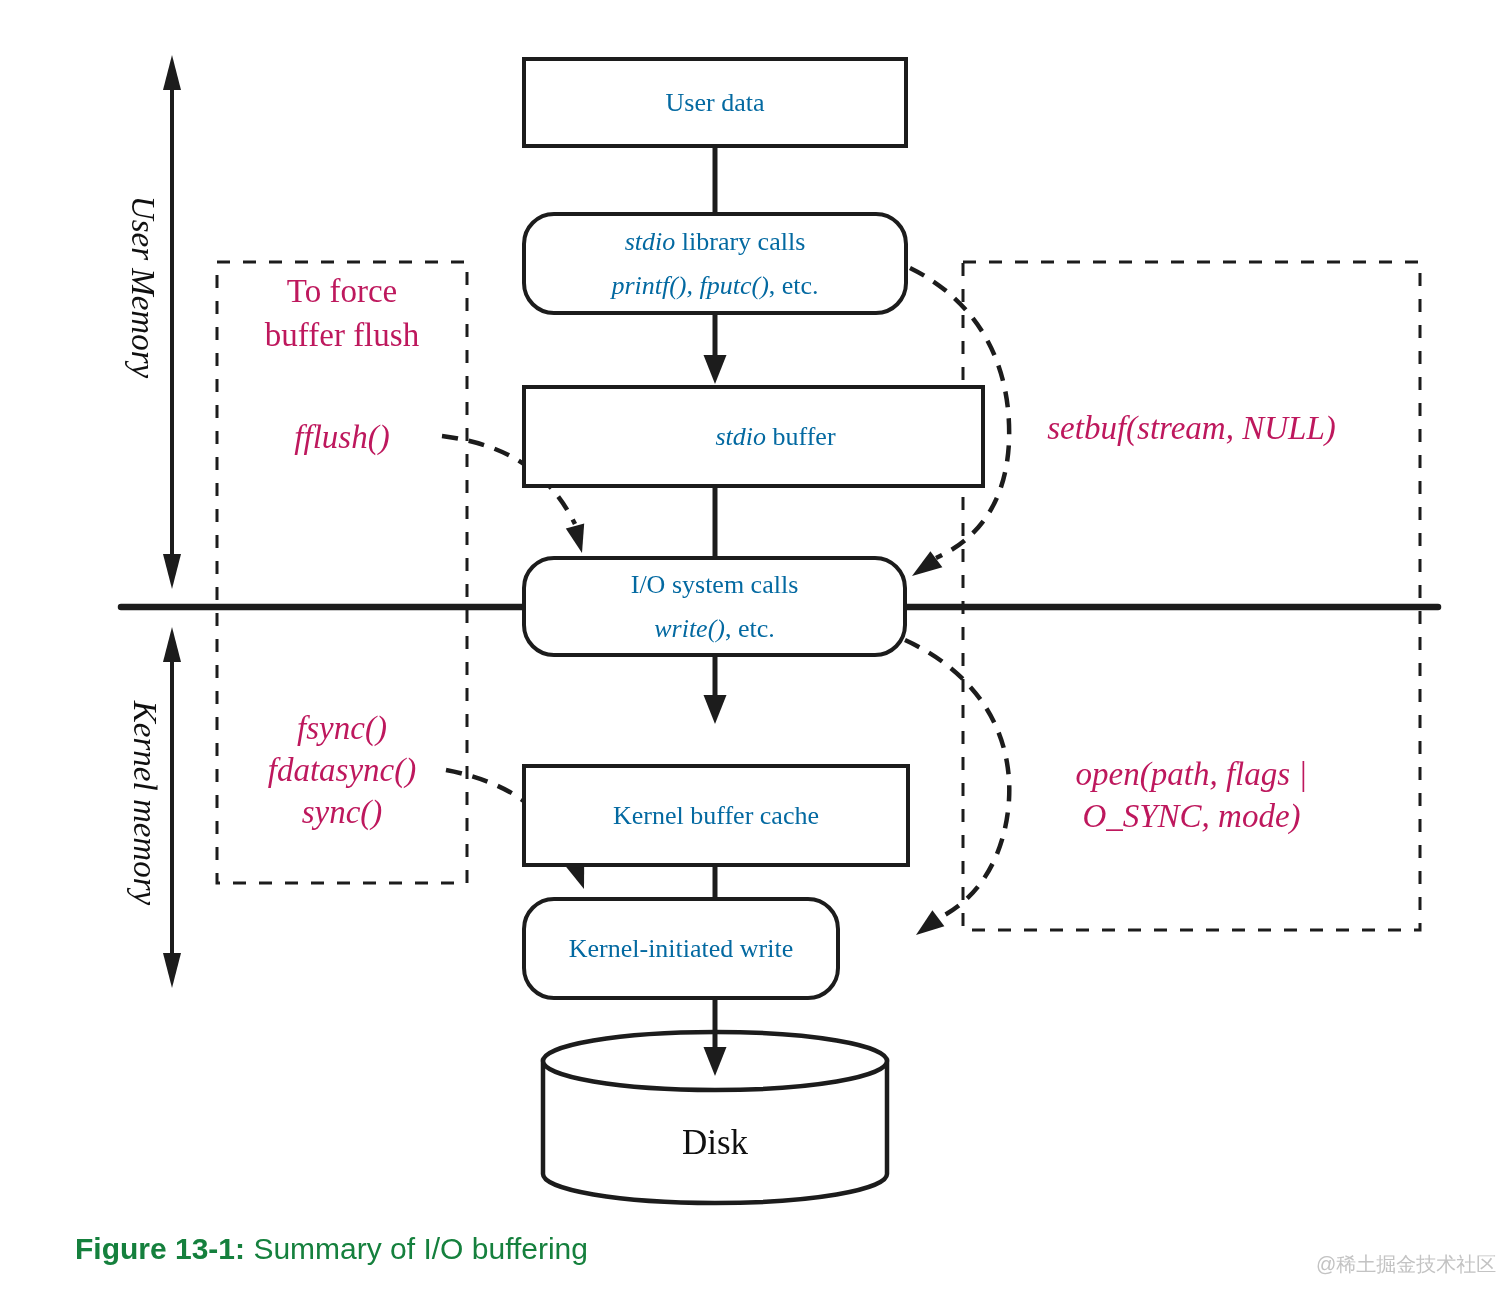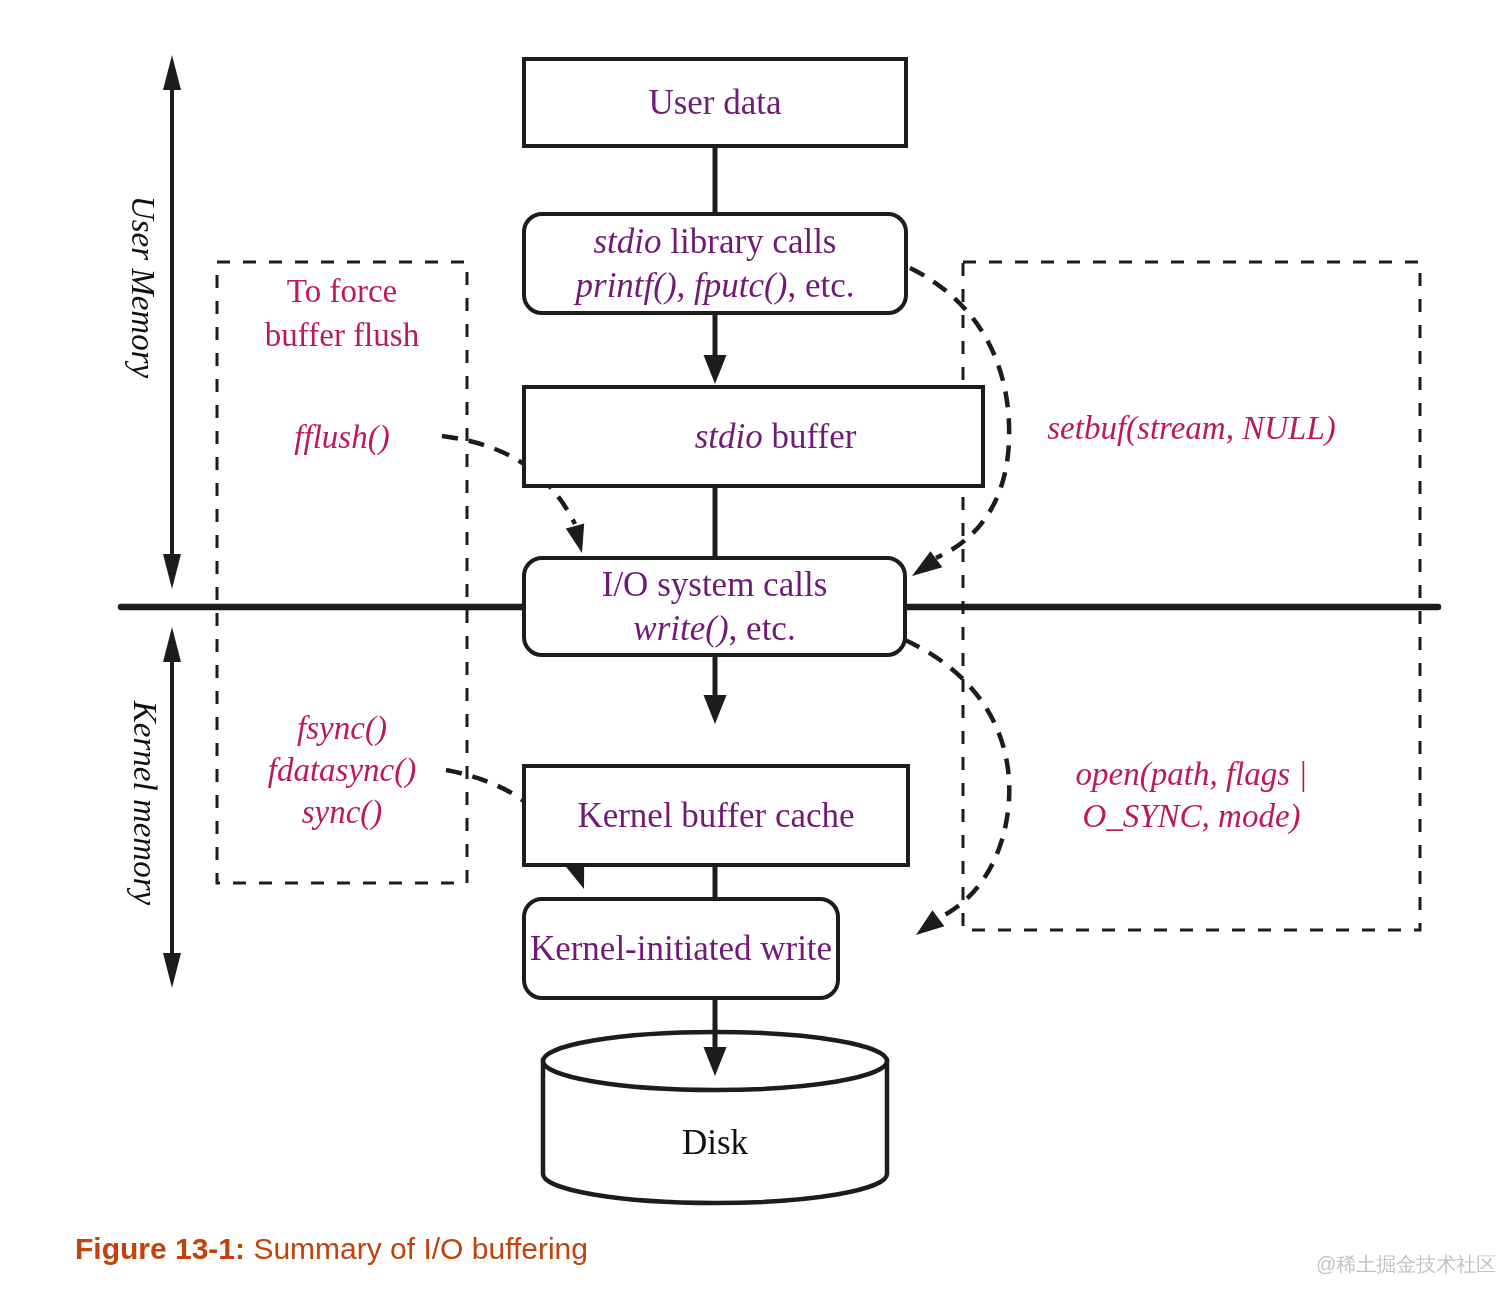--- a/index.html
+++ b/index.html
@@ -6,23 +6,23 @@
   #figure {
     position:relative; width:1512px; height:1305px; background:#ffffff;
     font-family:"Liberation Serif", serif; color:#111; overflow:hidden;
   }
   #lines { position:absolute; left:0; top:0; }
 
   .box {
     position:absolute; box-sizing:border-box; background:#ffffff;
     border:4px solid #1c1c1c; display:flex; flex-direction:column;
     align-items:center; justify-content:center; text-align:center;
-    font-size:35px; line-height:44px; color:#701a75;
+    font-size:26px; line-height:44px; color:#0369a1;
   }
-  .rounded { border-radius:20px; }
+  .rounded { border-radius:32px; }
   .it { font-style:italic; }
 
   .anno {
     position:absolute; text-align:center; white-space:pre-line;
     font-size:33px; line-height:44px; color:#be185d;
   }
   .anno.fn { font-style:italic; }
   .tight { line-height:42px; }
 
   .memory-label {
@@ -31,21 +31,21 @@
     transform:translate(-50%,-50%) rotate(90deg);
   }
 
   .disk-label {
     position:absolute; transform:translate(-50%,-50%);
     font-size:35px; color:#101010;
   }
 
   .caption {
     position:absolute; left:75px; top:1230px;
-    font-family:"Liberation Sans", sans-serif; font-size:30px; line-height:38px; color:#c2410c;
+    font-family:"Liberation Sans", sans-serif; font-size:30px; line-height:38px; color:#15803d;
   }
   .caption .lbl { font-weight:bold; }
 
   .watermark {
     position:absolute; left:1316px; top:1251px;
     font-family:"Liberation Sans", sans-serif; font-size:20px; color:#c3c3c3;
   }
 </style>
 </head>
 <body>

